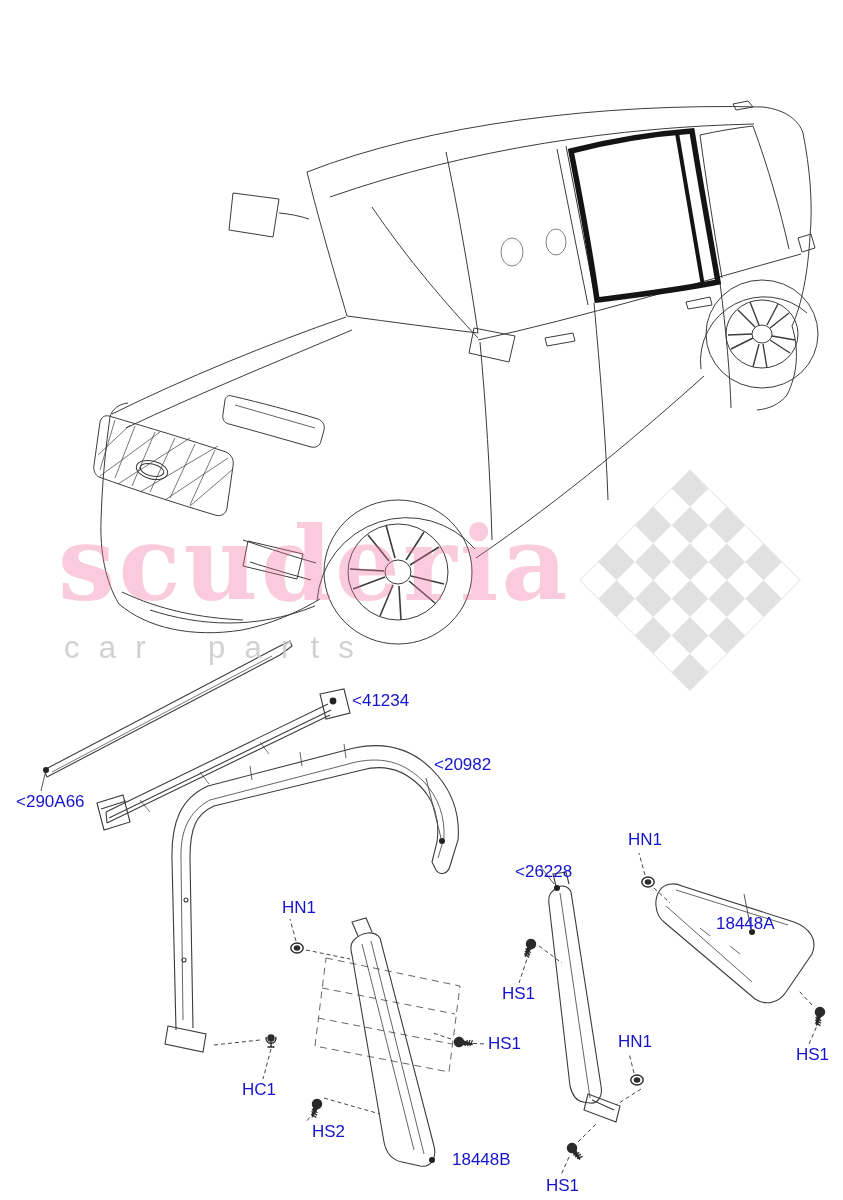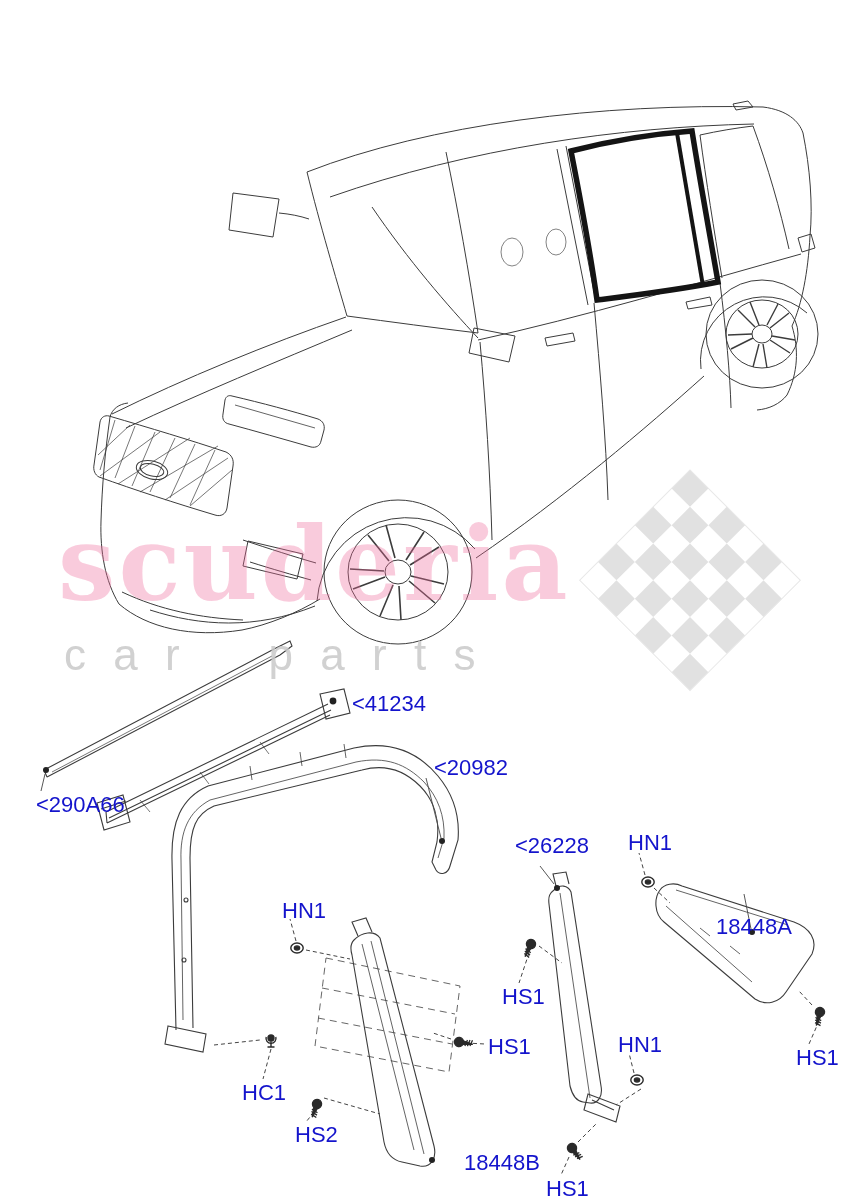--- a/index.html
+++ b/index.html
@@ -2,34 +2,34 @@
 <html style="--label-blue: #1414cc; --brand-pink: #ef6a9a; --sub-gray: #c9c9c9;"><head>
 <meta charset="utf-8">
 <style>
   html,body{margin:0;padding:0;background:#fff;}
   .canvas{
     position:relative;width:843px;height:1200px;background:#ffffff;
     overflow:hidden;font-family:"Liberation Sans",sans-serif;text-decoration:underline;
   }
   .canvas svg{position:absolute;left:0;top:0;}
   .part-label{
-    position:absolute;font-size:22px;line-height:1.1;color:var(--label-blue,#1414cc);
+    position:absolute;font-size:17px;line-height:1.1;color:var(--label-blue,#1414cc);
     cursor:pointer;white-space:nowrap;
   }
   .wm-brand{
     position:absolute;left:58px;top:504px;
     font-family:"DejaVu Serif",serif;font-weight:bold;
     font-size:102px;letter-spacing:3px;
     color:var(--brand-pink,#ef6a9a);opacity:.34;
     pointer-events:none;user-select:none;
   }
   .wm-sub{
     position:absolute;left:64px;top:630px;
     font-family:"Liberation Sans",sans-serif;
-    font-size:44px;letter-spacing:.62em;word-spacing:.5em;
+    font-size:31px;letter-spacing:.62em;word-spacing:.5em;
     color:var(--sub-gray,#c9c9c9);opacity:.85;
     pointer-events:none;user-select:none;
   }
 </style>
 </head>
 <body>
 
 <div class="canvas">
 
 <svg width="843" height="1200" viewBox="0 0 843 1200">
@@ -256,30 +256,30 @@
         </g>
     <g>
           <use href="#clip" transform="translate(271,1038)"></use>
         </g>
   </g>
 </svg>
 
   <div class="wm-brand">scuderia</div>
   <div class="wm-sub">car parts</div>
 
-  <span class="part-label" style="left:36px;top:793px">&lt;290A66</span>
+  <span class="part-label" style="left:16px;top:793px">&lt;290A66</span>
   <span class="part-label" style="left:352px;top:692px">&lt;41234</span>
   <span class="part-label" style="left:434px;top:756px">&lt;20982</span>
-  <span class="part-label" style="left:515px;top:834px">&lt;26228</span>
+  <span class="part-label" style="left:515px;top:863px">&lt;26228</span>
   <span class="part-label" style="left:716px;top:915px">18448A</span>
-  <span class="part-label" style="left:464px;top:1151px">18448B</span>
+  <span class="part-label" style="left:452px;top:1151px">18448B</span>
 
   <span class="part-label" style="left:628px;top:831px">HN1</span>
   <span class="part-label" style="left:282px;top:899px">HN1</span>
   <span class="part-label" style="left:618px;top:1033px">HN1</span>
   <span class="part-label" style="left:502px;top:985px">HS1</span>
   <span class="part-label" style="left:488px;top:1035px">HS1</span>
   <span class="part-label" style="left:796px;top:1046px">HS1</span>
   <span class="part-label" style="left:546px;top:1177px">HS1</span>
-  <span class="part-label" style="left:295px;top:1123px">HS2</span>
+  <span class="part-label" style="left:312px;top:1123px">HS2</span>
   <span class="part-label" style="left:242px;top:1081px">HC1</span>
 
 </div>
 
 </body></html>

